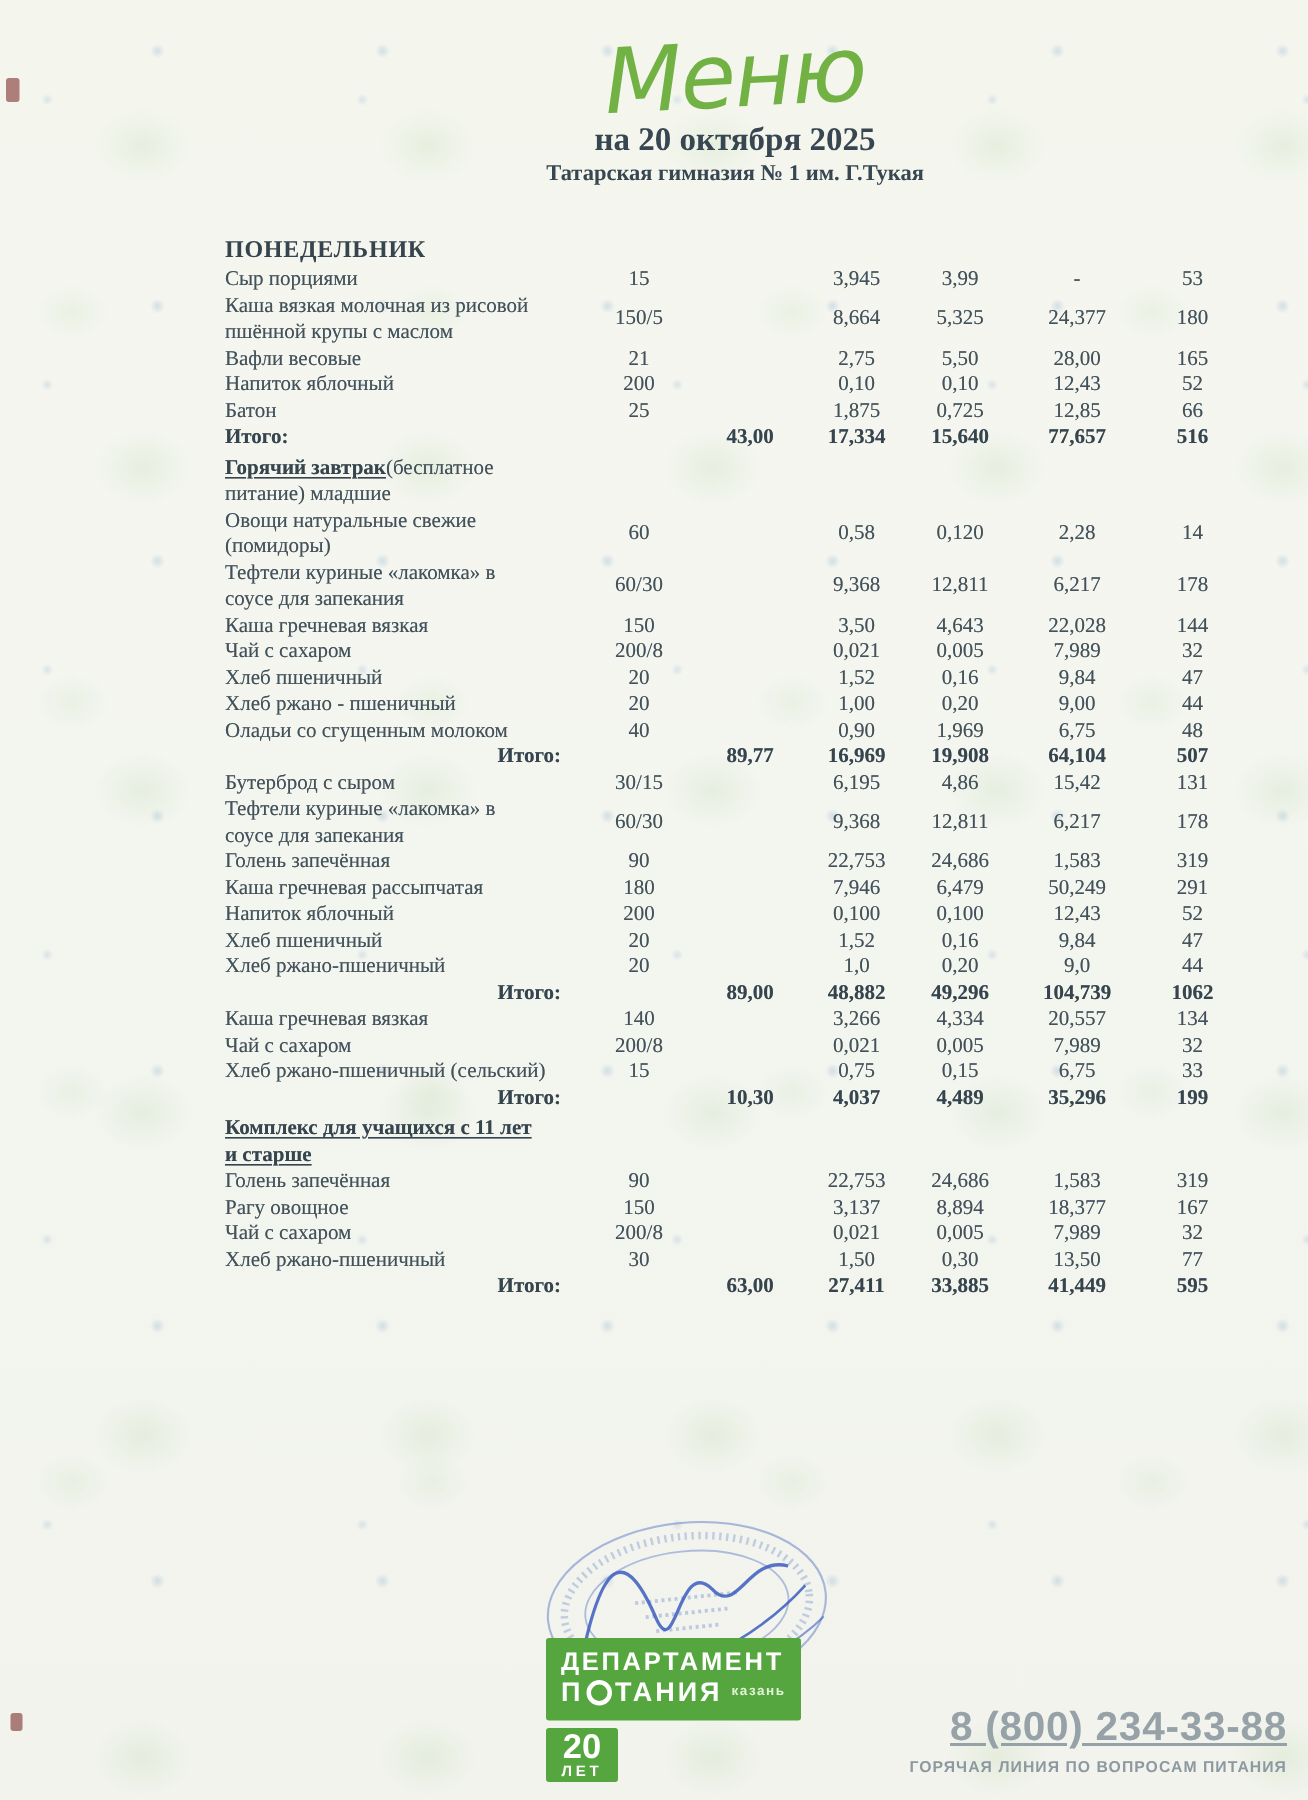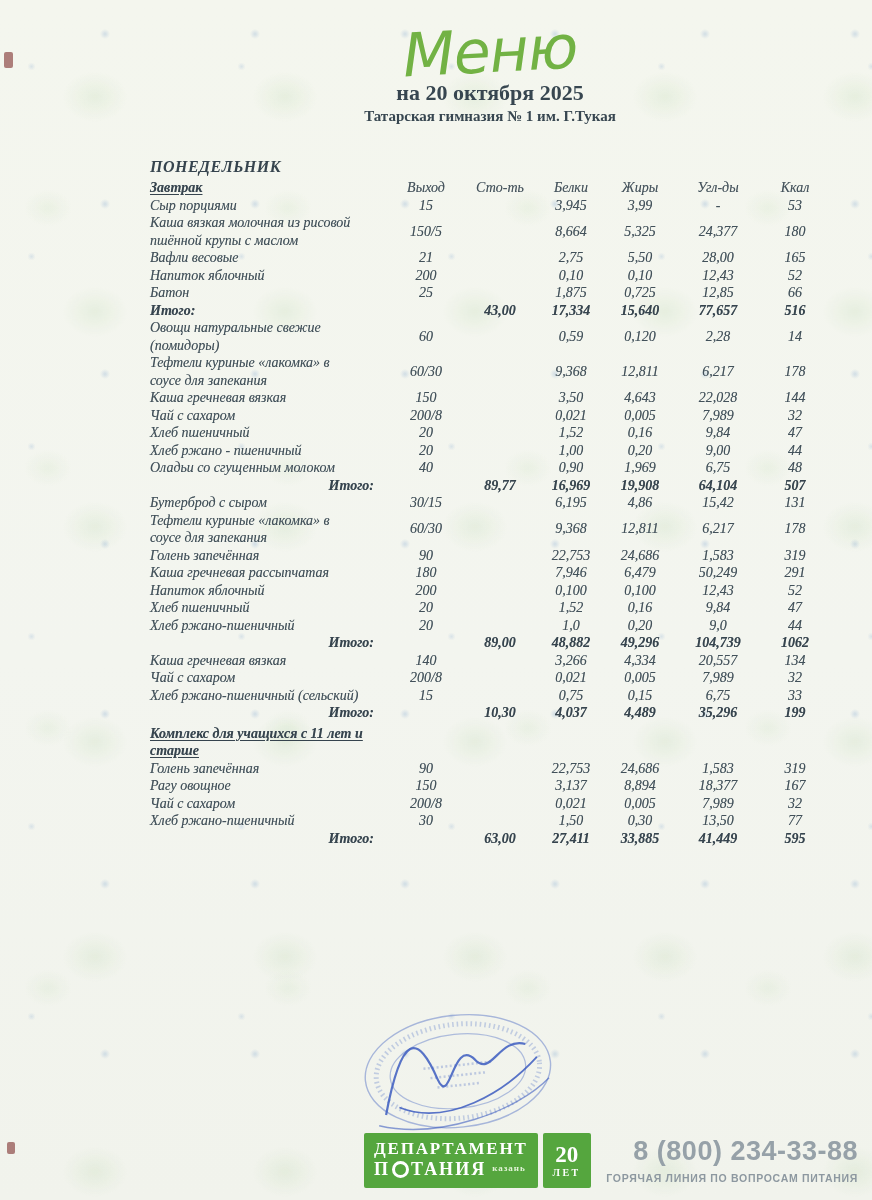--- a/index.html
+++ b/index.html
@@ -29,21 +29,21 @@
   .script-title{
     font-family:"DejaVu Sans", sans-serif;
     font-style:italic;font-weight:normal;
     font-size:60px;line-height:66px;color:#72b244;
     transform:rotate(-3deg);letter-spacing:-1px;
   }
   .date-line{font-size:22px;font-weight:bold;color:#374650;margin-top:-4px;}
   .school-line{font-size:15px;font-weight:bold;color:#374650;margin-top:2px;}
 
   
-  .menu{position:absolute;left:150px;top:158px;width:684px;font-style:italic;}
+  .menu{position:absolute;left:150px;top:158px;width:684px;}
   .day{font-size:16px;font-weight:bold;letter-spacing:.5px;color:#36444e;margin-bottom:2px;}
   .trow{
     display:grid;
     grid-template-columns:240px 72px 76px 66px 72px 84px 70px;
     align-items:center;
   }
   .cell{
     font-size:14px;line-height:17.5px;
     text-shadow:0 0 .4px rgba(62,78,90,.5);
   }
@@ -54,59 +54,50 @@
   .sec-note{font-weight:normal;}
   .colhead{font-weight:normal;color:#46545d;}
   .total .cell{font-weight:bold;color:#36444e;}
   .total .cell.name{text-align:right;padding-right:16px;}
   .total .cell.name.left{text-align:left;padding-right:0;}
 
   
   .stamp{position:absolute;left:352px;top:1005px;width:216px;height:134px;transform:rotate(-6deg);pointer-events:none;}
 
   
-  .logo{position:absolute;left:364px;bottom:12px;display:flex;gap:5px;align-items:stretch;font-family:Liberation Serif, serif;}
+  .logo{position:absolute;left:364px;bottom:12px;display:flex;gap:5px;align-items:stretch;font-family:Liberation Sans, sans-serif;flex-direction:column;}
   .logo-main{background:#55a63e;color:#fff;padding:6px 10px 7px;display:flex;flex-direction:column;justify-content:center;border-radius:2px;}
   .logo-line1{font-weight:bold;font-size:17px;letter-spacing:1.8px;line-height:19px;}
   .logo-line2{font-weight:bold;font-size:18px;letter-spacing:2px;line-height:21px;display:flex;align-items:center;}
   .plate-icon{width:11px;height:11px;border:3px solid #fff;border-radius:50%;display:inline-block;margin:0 2px;}
   .logo-city{font-size:9px;font-weight:bold;letter-spacing:1px;color:#e2f3d8;margin-left:6px;align-self:flex-end;padding-bottom:2px;}
   .logo-badge{background:#55a63e;color:#fff;width:48px;display:flex;flex-direction:column;align-items:center;justify-content:center;border-radius:2px;}
   .badge-number{font-weight:bold;font-size:23px;line-height:24px;}
   .badge-label{font-weight:bold;font-size:10px;letter-spacing:2.5px;line-height:12px;}
   .hotline{position:absolute;right:14px;bottom:16px;text-align:right;font-family:"Liberation Sans", sans-serif;}
-  .phone{font-size:27px;font-weight:bold;color:#96a1a8;letter-spacing:.5px;}
+  .phone{font-size:27px;font-weight:bold;color:#96a1a8;letter-spacing:.5px;text-decoration:underline;}
   .hotline-label{font-size:10.5px;font-weight:bold;color:#8d98a0;letter-spacing:.7px;margin-top:5px;text-align:center;}
 </style>
 </head>
 <body>
 
 <div class="page">
   <div class="watermark"></div>
   <div class="edge-mark top"></div>
   <div class="edge-mark bottom"></div>
 
   <div class="doc-header">
     <div class="script-title">Меню</div>
     <div class="date-line">на 20 октября 2025</div>
     <div class="school-line">Татарская гимназия № 1 им. Г.Тукая</div>
   </div>
 
   <div class="menu">
     <div class="day">ПОНЕДЕЛЬНИК</div>
     <div id="table-root">
-        <div class="trow thead">
-          <div class="cell name"><span class="sec-title">Завтрак</span></div>
-          <div class="cell num colhead">Выход</div>
-          <div class="cell num colhead">Сто-ть</div>
-          <div class="cell num colhead">Белки</div>
-          <div class="cell num colhead">Жиры</div>
-          <div class="cell num colhead">Угл-ды</div>
-          <div class="cell num colhead">Ккал</div>
-        </div>
         <div class="trow">
           <div class="cell name">Сыр порциями</div>
           <div class="cell num">15</div>
           <div class="cell num"></div>
           <div class="cell num">3,945</div>
           <div class="cell num">3,99</div>
           <div class="cell num">-</div>
           <div class="cell num">53</div>
         </div>
         <div class="trow">
@@ -147,25 +138,28 @@
         </div>
         <div class="trow total">
           <div class="cell name left">Итого:</div>
           <div class="cell num"></div>
           <div class="cell num">43,00</div>
           <div class="cell num">17,334</div>
           <div class="cell num">15,640</div>
           <div class="cell num">77,657</div>
           <div class="cell num">516</div>
         </div>
+        <div class="trow thead">
+          <div class="cell name"><span class="sec-title">Горячий завтрак</span><span class="sec-note">(бесплатное питание) младшие</span></div>
+        </div>
         <div class="trow">
           <div class="cell name">Овощи натуральные свежие (помидоры)</div>
           <div class="cell num">60</div>
           <div class="cell num"></div>
-          <div class="cell num">0,59</div>
+          <div class="cell num">0,58</div>
           <div class="cell num">0,120</div>
           <div class="cell num">2,28</div>
           <div class="cell num">14</div>
         </div>
         <div class="trow">
           <div class="cell name">Тефтели куриные «лакомка» в соусе для запекания</div>
           <div class="cell num">60/30</div>
           <div class="cell num"></div>
           <div class="cell num">9,368</div>
           <div class="cell num">12,811</div>

